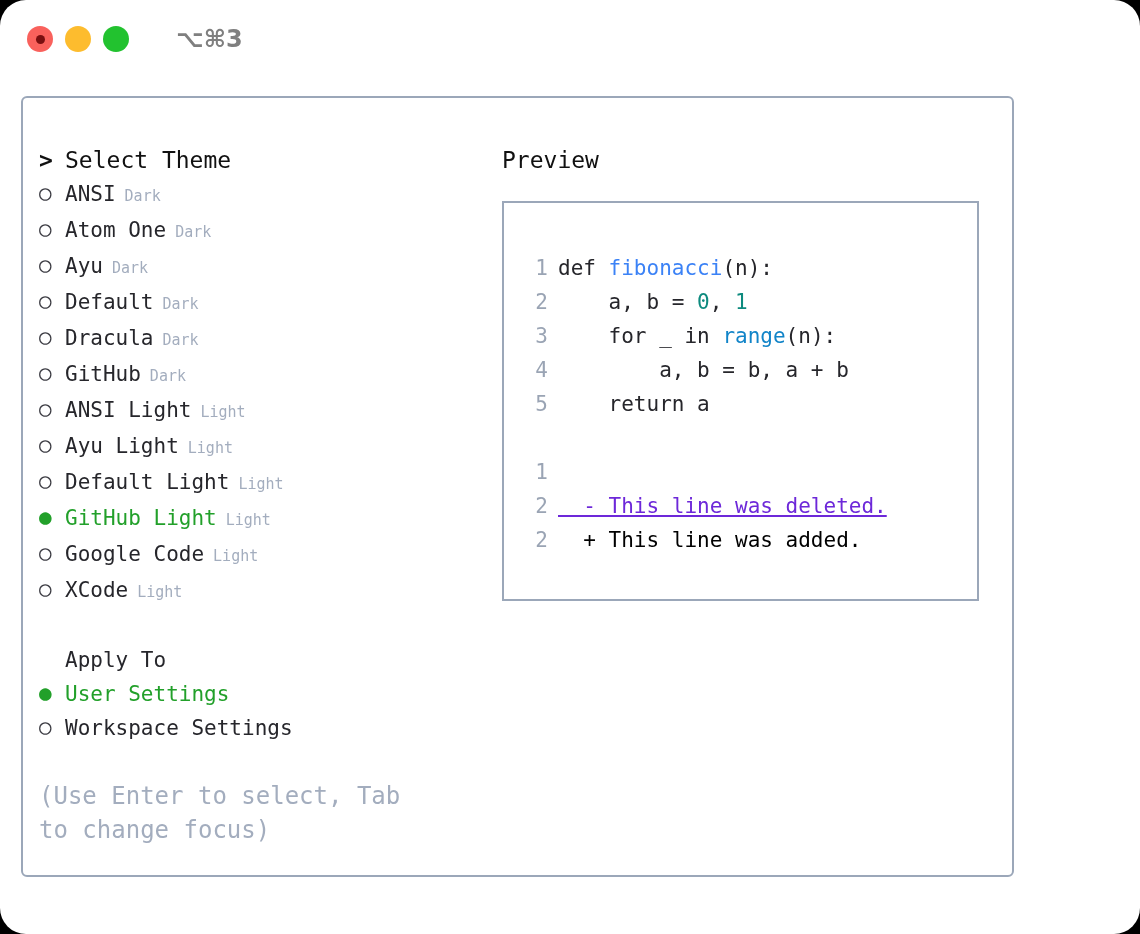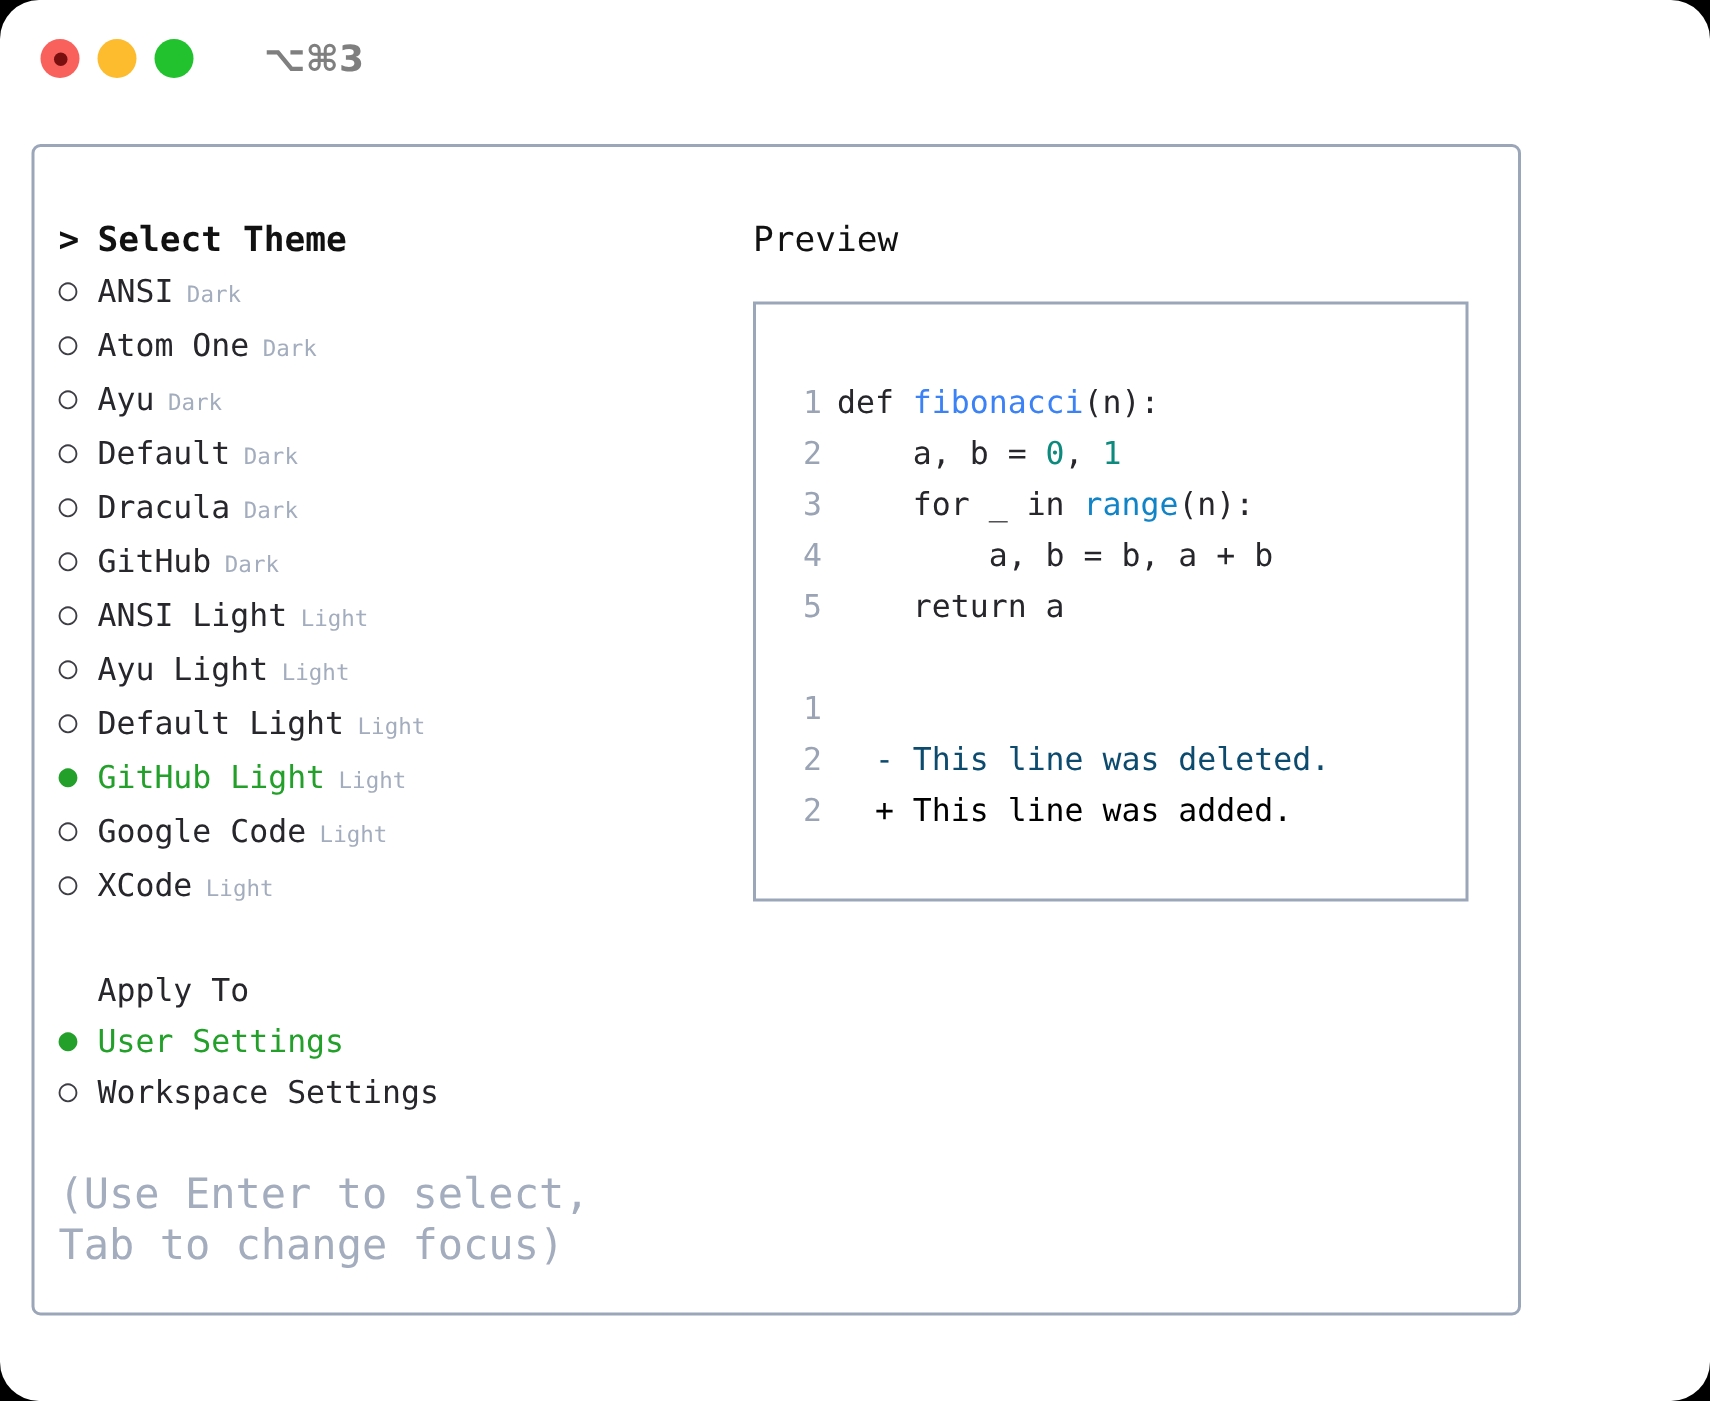--- a/index.html
+++ b/index.html
@@ -92,21 +92,21 @@
   }
   .col-right {
     flex: 1;
     padding-left: 19px;
     box-sizing: border-box;
   }
 
   
   .section-head {
     font-size: 23px;
-    font-weight: bold;
+    font-weight: normal;
     color: #111111;
     line-height: 34px;
     white-space: pre;
   }
   .prompt-row {
     display: flex;
     align-items: baseline;
     line-height: 34px;
   }
   .prompt-caret {
@@ -146,21 +146,21 @@
 
   .apply-head {
     font-size: 21px;
     color: #26262b;
     line-height: 34px;
     padding-left: 26px;
     white-space: pre;
   }
 
   .hint {
-    font-size: 28px;
+    font-size: 24px;
     color: #a3adbe;
     line-height: 34px;
     max-width: 400px;
     padding-top: 34px;
   }
 
   
   .preview-head {
     font-size: 23px;
     font-weight: normal;
@@ -189,21 +189,21 @@
     color: #9aa4b4;
     padding-right: 10px;
   }
   .code-text { color: #26262b; }
   .tok-fn     { color: #3b82f6; }
   .tok-num    { color: #0d8a7e; }
   .tok-builtin{ color: #1184c8; }
 
   .diff-gap { height: 34px; }
   .diff-ctx { color: #8b8b92; }
-  .diff-del { color: #0c4a6e; }
+  .diff-del { color: #6d28d9; text-decoration: underline; }
   .diff-add { color: #000000; }
 </style>
 </head>
 <body>
 
 <div class="window">
 
   <div class="titlebar">
     <div class="lights">
       <div class="light red">

